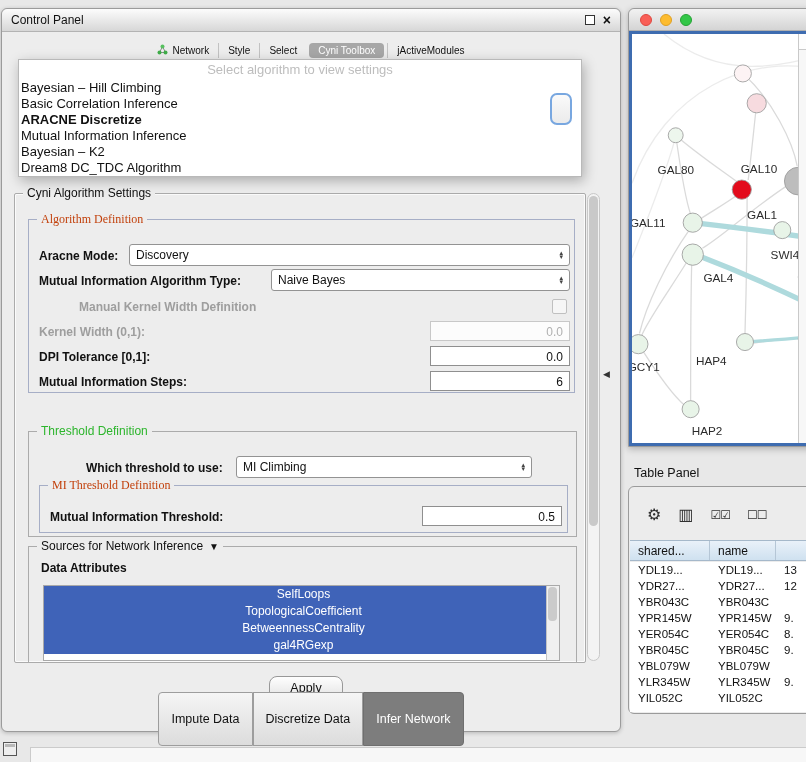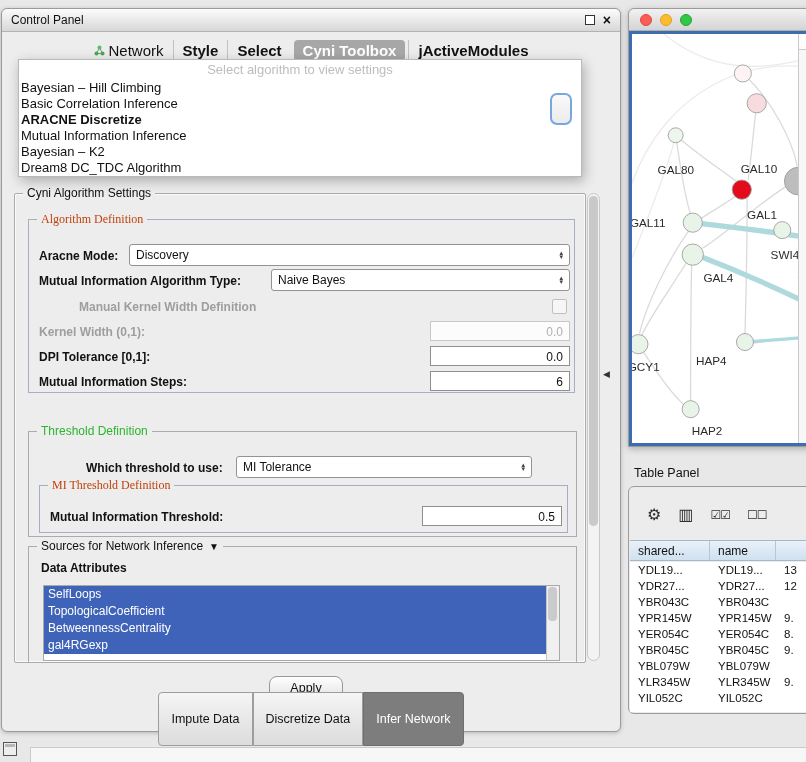--- a/index.html
+++ b/index.html
@@ -10,23 +10,23 @@
   .control-panel{position:absolute;left:1px;top:8px;width:618px;height:722px;background:#ededed;
                  border:1px solid #9b9b9b;border-radius:6px;box-shadow:0 1px 4px rgba(0,0,0,.22);}
   .cp-titlebar{position:absolute;top:0;left:0;right:0;height:22px;background:linear-gradient(#fcfcfc,#d7d7d7);
                border-bottom:1px solid #b3b3b3;border-radius:6px 6px 0 0;display:flex;align-items:center;
                padding:0 9px;font-size:12px;}
   .cp-winbtns{margin-left:auto;display:flex;align-items:center;gap:8px;}
   .restore-box{width:8px;height:8px;border:1.5px solid #333;display:inline-block;background:#fff;}
   .close-x{font-size:14px;font-weight:bold;line-height:1;}
 
   .cp-tabs{position:absolute;top:30px;left:0;right:0;height:23px;display:flex;justify-content:center;
-           align-items:center;font-size:15px;}
+           align-items:center;font-size:10px;}
   .cp-tab{padding:2px 9px;display:flex;align-items:center;gap:4px;}
-  .cp-tab:not(:first-child){border-left:1px solid #c2c2c2;font-weight:bold;}
+  .cp-tab:not(:first-child){border-left:1px solid #c2c2c2;}
   .cp-tab.active{background:#a7a7a7;color:#fff;border-radius:4px;border-left:none;margin:0 3px;}
 
   
   .settings-group{position:absolute;left:12px;top:184px;width:570px;height:468px;border:1px solid #ababab;
                   border-radius:2px;box-shadow:inset 0 0 0 1px #fbfbfb;}
   .group-title{position:absolute;top:-8px;left:8px;background:#ededed;padding:0 4px;font-size:12px;white-space:nowrap;}
   .group-title.blue{color:#c2410c;font-family:Liberation Serif, serif;}
   .group-title.green{color:#2cb52c;}
 
   .lbl{position:absolute;font-size:12px;font-weight:bold;white-space:nowrap;}
@@ -44,21 +44,21 @@
   .hub-row{position:absolute;left:32px;top:203px;font-size:12px;font-weight:bold;display:flex;align-items:center;gap:7px;}
   .hub-arrow{font-size:11px;}
 
   .threshold-group{position:absolute;left:13px;top:237px;width:547px;height:104px;border:1px solid #ababab;}
   .mi-group{position:absolute;left:10px;top:53px;width:527px;height:46px;border:1px solid #a6aec6;}
 
   .sources-group{position:absolute;left:13px;top:352px;width:547px;height:115px;border:1px solid #ababab;border-bottom:none;}
   .sources-title{display:flex;align-items:center;gap:6px;}
   .src-arrow{font-size:10px;}
   .attr-list{position:absolute;left:14px;top:38px;width:515px;height:74px;background:#fff;border:1px solid #a9a9a9;overflow:hidden;}
-  .attr-item{height:17px;line-height:17px;font-size:12px;padding-left:4px;color:#fff;}
+  .attr-item{height:17px;line-height:17px;font-size:12px;padding-left:4px;color:#fff;text-align:center;}
   .attr-scroll{position:absolute;right:0;top:0;bottom:0;width:12px;background:#f0f0f0;border-left:1px solid #c4c4c4;}
   .attr-thumb{position:absolute;left:1px;top:1px;width:9px;height:34px;background:#cbcbcb;border-radius:4px;}
 
   .main-scroll{position:absolute;left:585px;top:184px;width:13px;height:468px;background:#f3f3f3;
                border:1px solid #c8c8c8;border-radius:7px;box-sizing:border-box;}
   .main-thumb{position:absolute;left:1px;top:2px;width:9px;height:330px;background:#c9c9c9;border-radius:5px;}
   .splitter-arrow{position:absolute;left:601px;top:360px;font-size:9px;color:#333;}
 
   .apply-btn{position:absolute;left:267px;top:667px;width:72px;height:22px;background:linear-gradient(#fefefe,#e2e2e2);
              border:1px solid #989898;border-radius:8px;font-size:12.5px;display:flex;align-items:center;justify-content:center;}
@@ -190,21 +190,21 @@
         <span class="lbl" style="left:10px;top:155px;">Mutual Information Steps:</span>
         <span class="field" style="left:401px;top:151px;width:140px;">6</span>
       </div>
 
 
       <div class="threshold-group">
         <span class="group-title green">Threshold Definition</span>
 
         <span class="lbl" style="left:57px;top:29px;">Which threshold to use:</span>
         <div class="combo" style="left:207px;top:24px;width:296px;">
-          <span class="combo-val">MI Tolerance</span>
+          <span class="combo-val">MI Climbing</span>
           <span class="combo-arrows">
               <span>▴</span>
               <span>▾</span>
             </span>
         </div>
 
         <div class="mi-group">
           <span class="group-title blue">MI Threshold Definition</span>
           <span class="lbl" style="left:10px;top:24px;">Mutual Information Threshold:</span>
           <span class="field" style="left:382px;top:20px;width:140px;">0.5</span>

